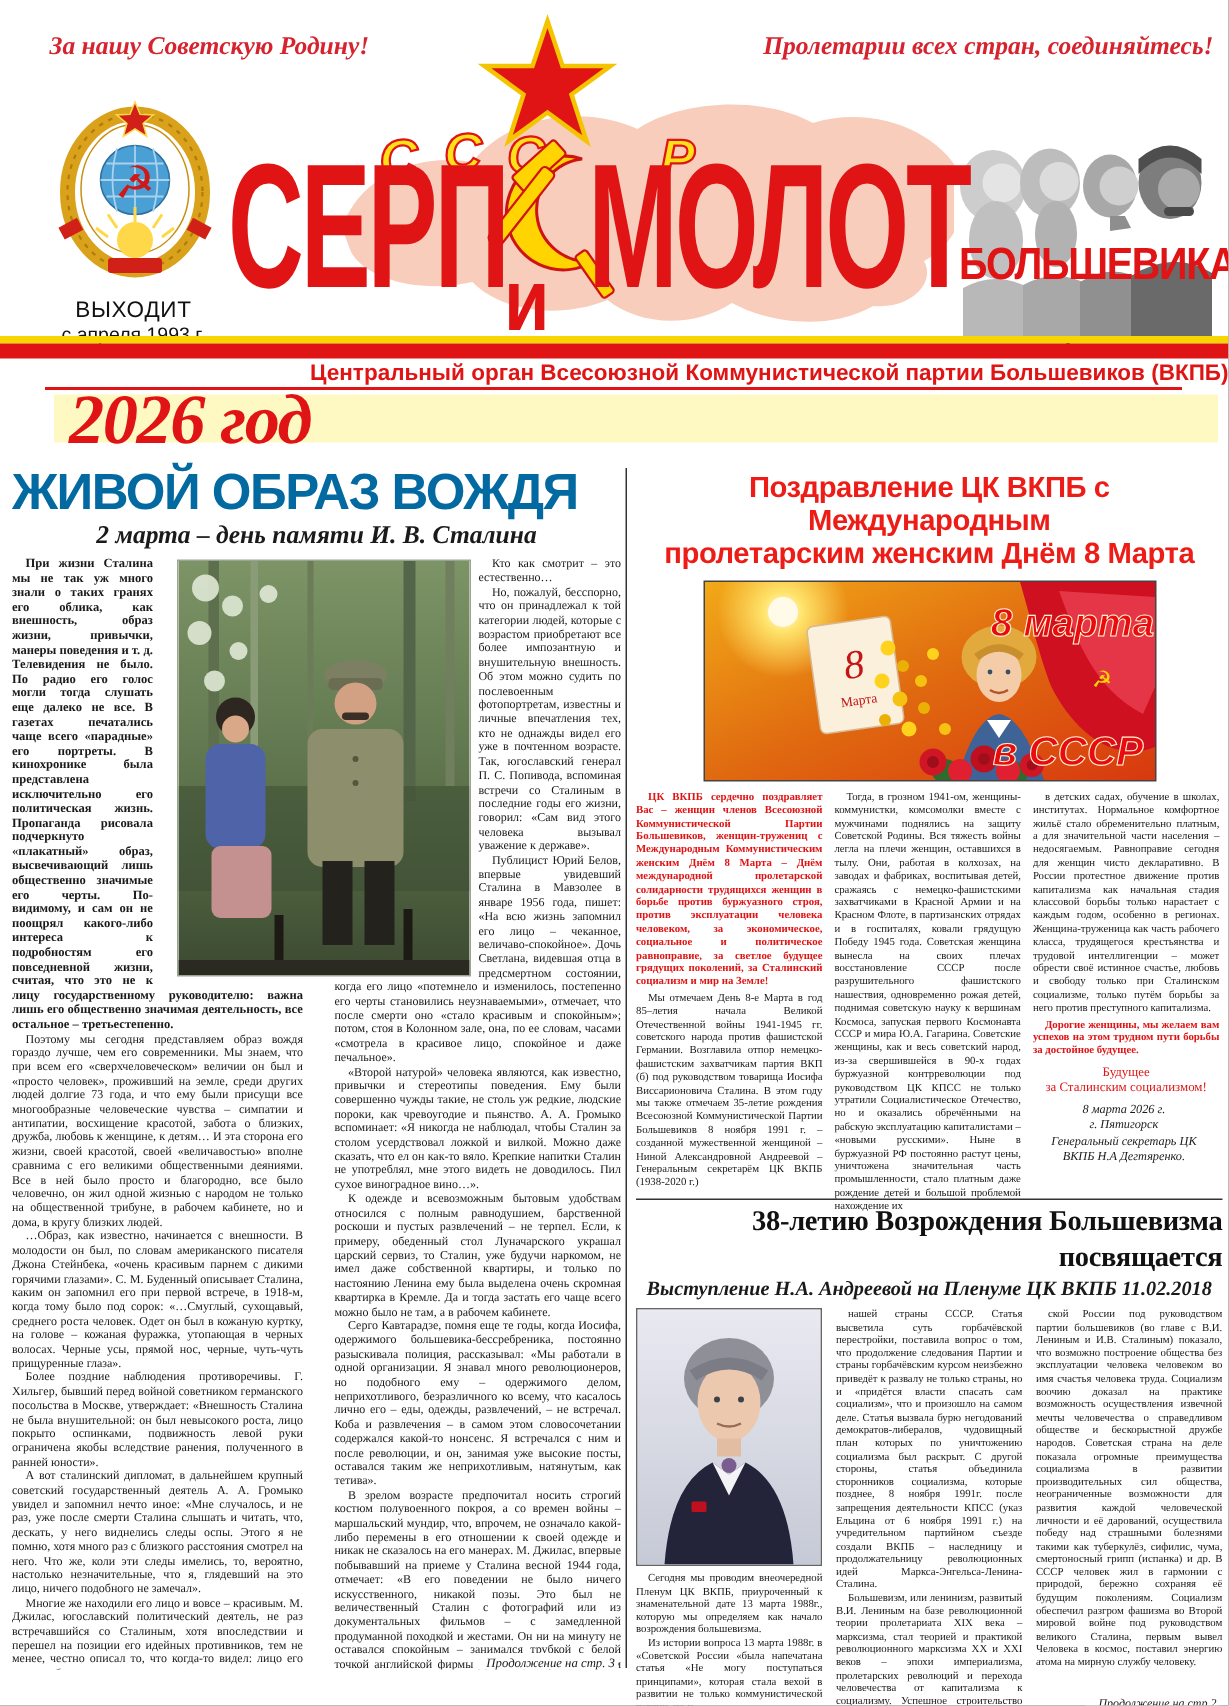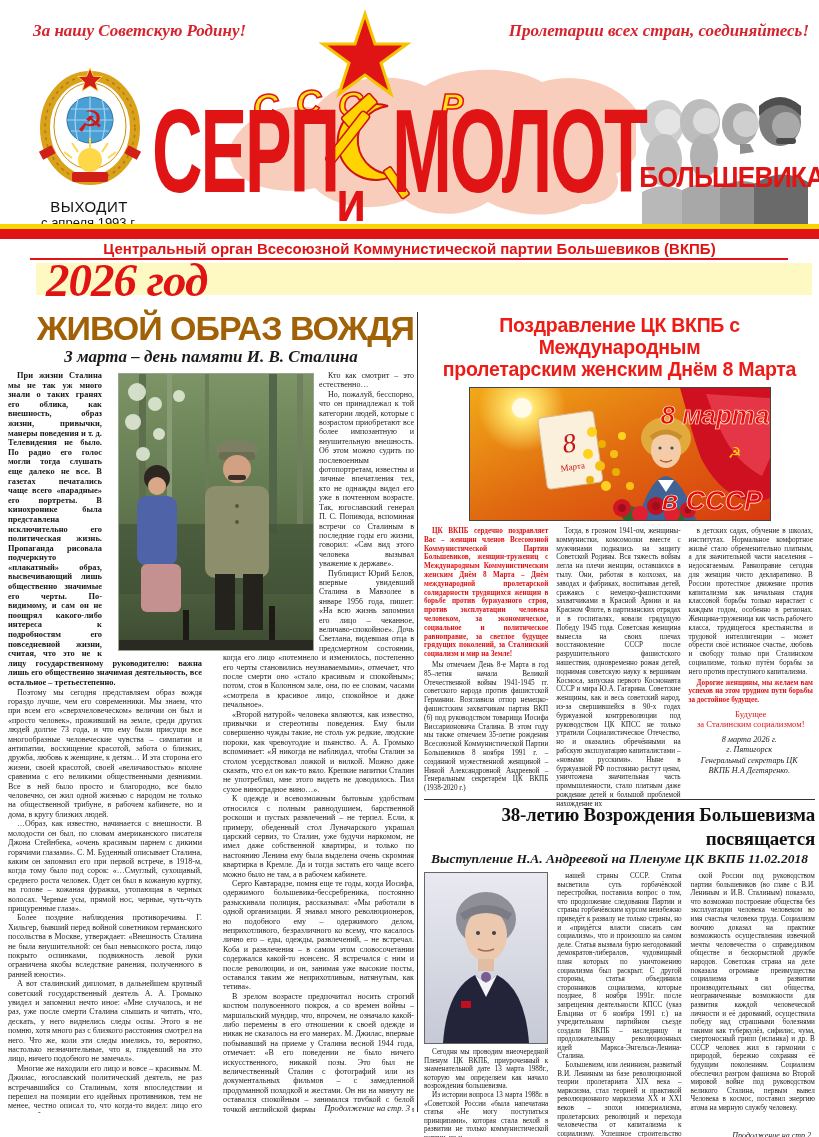--- a/index.html
+++ b/index.html
@@ -33,36 +33,36 @@
   .bolshevika{left:628px;top:160px;width:188px;text-align:center;z-index:4;
               font-family:"Liberation Sans",sans-serif;font-weight:bold;font-size:30px;color:#e01414;
               transform:scaleX(0.88);transform-origin:center top;letter-spacing:-1px;white-space:nowrap;}
   .issue{left:655px;top:194px;width:160px;text-align:center;
          font-family:"Liberation Sans",sans-serif;font-weight:bold;font-size:17px;color:#111;}
   .issue-date{left:655px;top:214px;width:160px;text-align:center;
          font-family:"Liberation Sans",sans-serif;font-weight:bold;font-size:16.5px;color:#111;}
   
   .yline{left:0;top:224px;width:819px;height:5px;background:#f8d500;}
   .rbar{left:0;top:229px;width:819px;height:10px;background:#e01414;}
-  .organ{left:0;top:240px;width:819px;text-align:center;
+  .organ{left:0;top:240px;width:819px;text-align:right;
          font-family:"Liberation Sans",sans-serif;font-weight:bold;font-size:15px;color:#e01414;}
   .rline{left:30px;top:258px;width:758px;height:2px;background:#e01414;}
   
   .banner{left:36px;top:263px;width:776px;height:32px;background:#fef9c3;}
   .b-year{position:absolute;left:10px;top:-10px;font-style:italic;font-weight:bold;font-size:47px;
           color:#e01414;letter-spacing:-1px;font-family:"Liberation Serif",serif;}
   .b-lines{position:absolute;left:192px;top:3px;width:580px;color:#d01212;font-weight:bold;
            font-style:italic;font-size:13px;line-height:19px;font-family:"Liberation Serif",serif;white-space:nowrap;}
   
   .vrule{left:417px;top:312px;width:1px;height:800px;background:#333;}
   .hrule2{left:424px;top:799px;width:391px;height:1px;background:#333;}
   
   .art1{left:8px;top:311px;width:406px;}
-  .art1-title{text-align:right;font-family:"Liberation Sans",sans-serif;font-weight:bold;
-              font-size:34px;line-height:35px;color:#a16207;letter-spacing:-1px;}
+  .art1-title{text-align:left;font-family:"Liberation Sans",sans-serif;font-weight:bold;
+              font-size:34px;line-height:35px;color:#0369a1;letter-spacing:-1px;}
   .art1-sub{text-align:center;font-weight:bold;font-style:italic;font-size:17px;margin-top:1px;}
   .art1-body{position:relative;margin-top:4px;display:flex;gap:21px;height:742px;overflow:hidden;}
   .stalin-photo{position:absolute;left:110px;top:2px;z-index:5;border:1px solid #9aa58f;}
   .acol{text-align:justify;font-size:8px;line-height:9.4px;}
   .acol1{width:201px;} .acol2{width:198px;}
   .spacer-r{float:right;width:100px;height:282px;}
   .spacer-l{float:left;width:96px;height:282px;}
   .acol p{margin:0;text-indent:9px;}
   .lead{font-weight:bold;font-size:8.4px;line-height:9.6px;}
   .cont{position:absolute;right:2px;bottom:0;background:#fff;font-style:italic;
@@ -182,21 +182,21 @@
 
   <div class="abs banner">
     <div class="b-year">2026 год</div>
   </div>
 
   <div class="abs vrule"></div>
   <div class="abs hrule2"></div>
 
   <div class="abs art1">
     <div class="art1-title">ЖИВОЙ ОБРАЗ ВОЖДЯ</div>
-    <div class="art1-sub">3 марта – день памяти И. В. Сталина</div>
+    <div class="art1-sub">2 марта – день памяти И. В. Сталина</div>
     <div class="art1-body">
 
       <svg class="stalin-photo" width="194" height="276" viewBox="0 0 194 276">
         <defs>
           <linearGradient id="forest" x1="0" y1="0" x2="0" y2="1">
             <stop offset="0" stop-color="#7c9466"></stop>
               <stop offset="0.6" stop-color="#5a6f49"></stop>
               <stop offset="1" stop-color="#3c4a31"></stop>
           </linearGradient>
         </defs>

